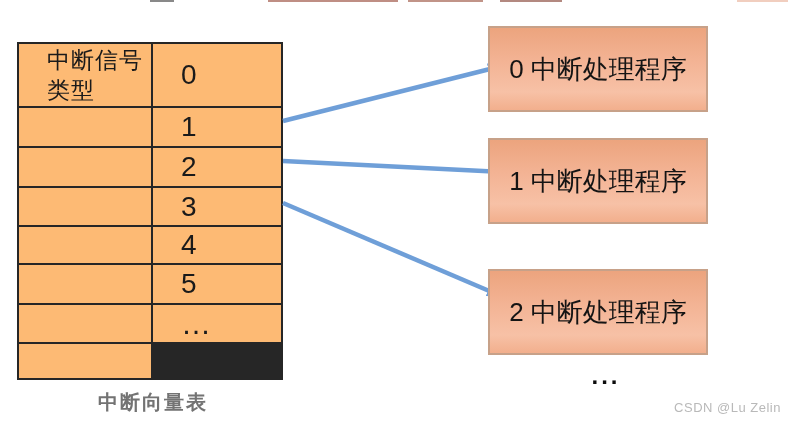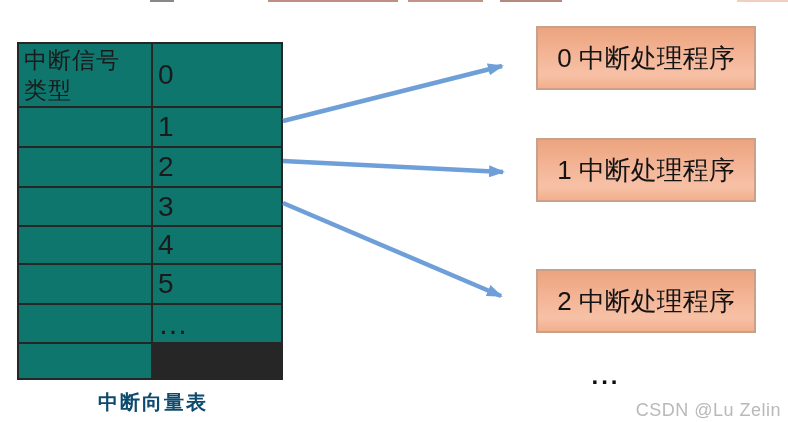--- a/index.html
+++ b/index.html
@@ -30,24 +30,24 @@
     left: 17px; top: 42px;
     width: 266px; height: 338px;
     border: 2px solid #262626;
     background: #262626;
     display: grid;
     grid-template-columns: 132px 128px;
     grid-template-rows: 62px 38px 38px 37px 36px 38px 37px 34px;
     gap: 2px;
   }
   .ivt .cell {
-    background: #0f766e;
+    background: #fdba74;
     display: flex;
     align-items: center;
-    padding-left: 5px;
+    padding-left: 28px;
   }
   .ivt .cell.hdr {
     font-size: 23px;
     line-height: 1.32;
     letter-spacing: 1px;
     color: #1a1a1a;
     align-items: flex-start;
     padding-top: 1px;
     white-space: pre-line;
   }
@@ -56,28 +56,28 @@
     color: #1a1a1a;
   }
   .ivt .cell.dots { font-size: 30px; letter-spacing: 2px; }
 
   .ivt-caption {
     position: absolute;
     left: 98px; top: 389px;
     font-size: 20px;
     font-weight: 600;
     letter-spacing: 2px;
-    color: #0c4a6e;
+    color: #737373;
   }
 
   
   .handler-box {
     position: absolute;
-    left: 536px;
-    width: 220px; height: 64px;
+    left: 488px;
+    width: 220px; height: 86px;
     border: 2px solid #c7a189;
     background: linear-gradient(180deg, #eca47e 0%, #f3b394 40%, #f7c1a6 78%, #f2af8d 100%);
     display: flex;
     align-items: center;
     justify-content: center;
     font-size: 26px;
     color: #141414;
     white-space: nowrap;
   }
   .handler-box.b0 { top: 26px; }
@@ -100,21 +100,21 @@
     position: absolute;
     left: 0; top: 0;
     width: 788px; height: 422px;
     pointer-events: none;
   }
 
   
   .watermark {
     position: absolute;
     right: 7px; top: 400px;
-    font-size: 18px;
+    font-size: 13px;
     color: #b9b9b9;
     letter-spacing: .5px;
   }
 </style>
 </head>
 <body>
 
 <div class="canvas">
 
   <div class="remnant r1"></div>

